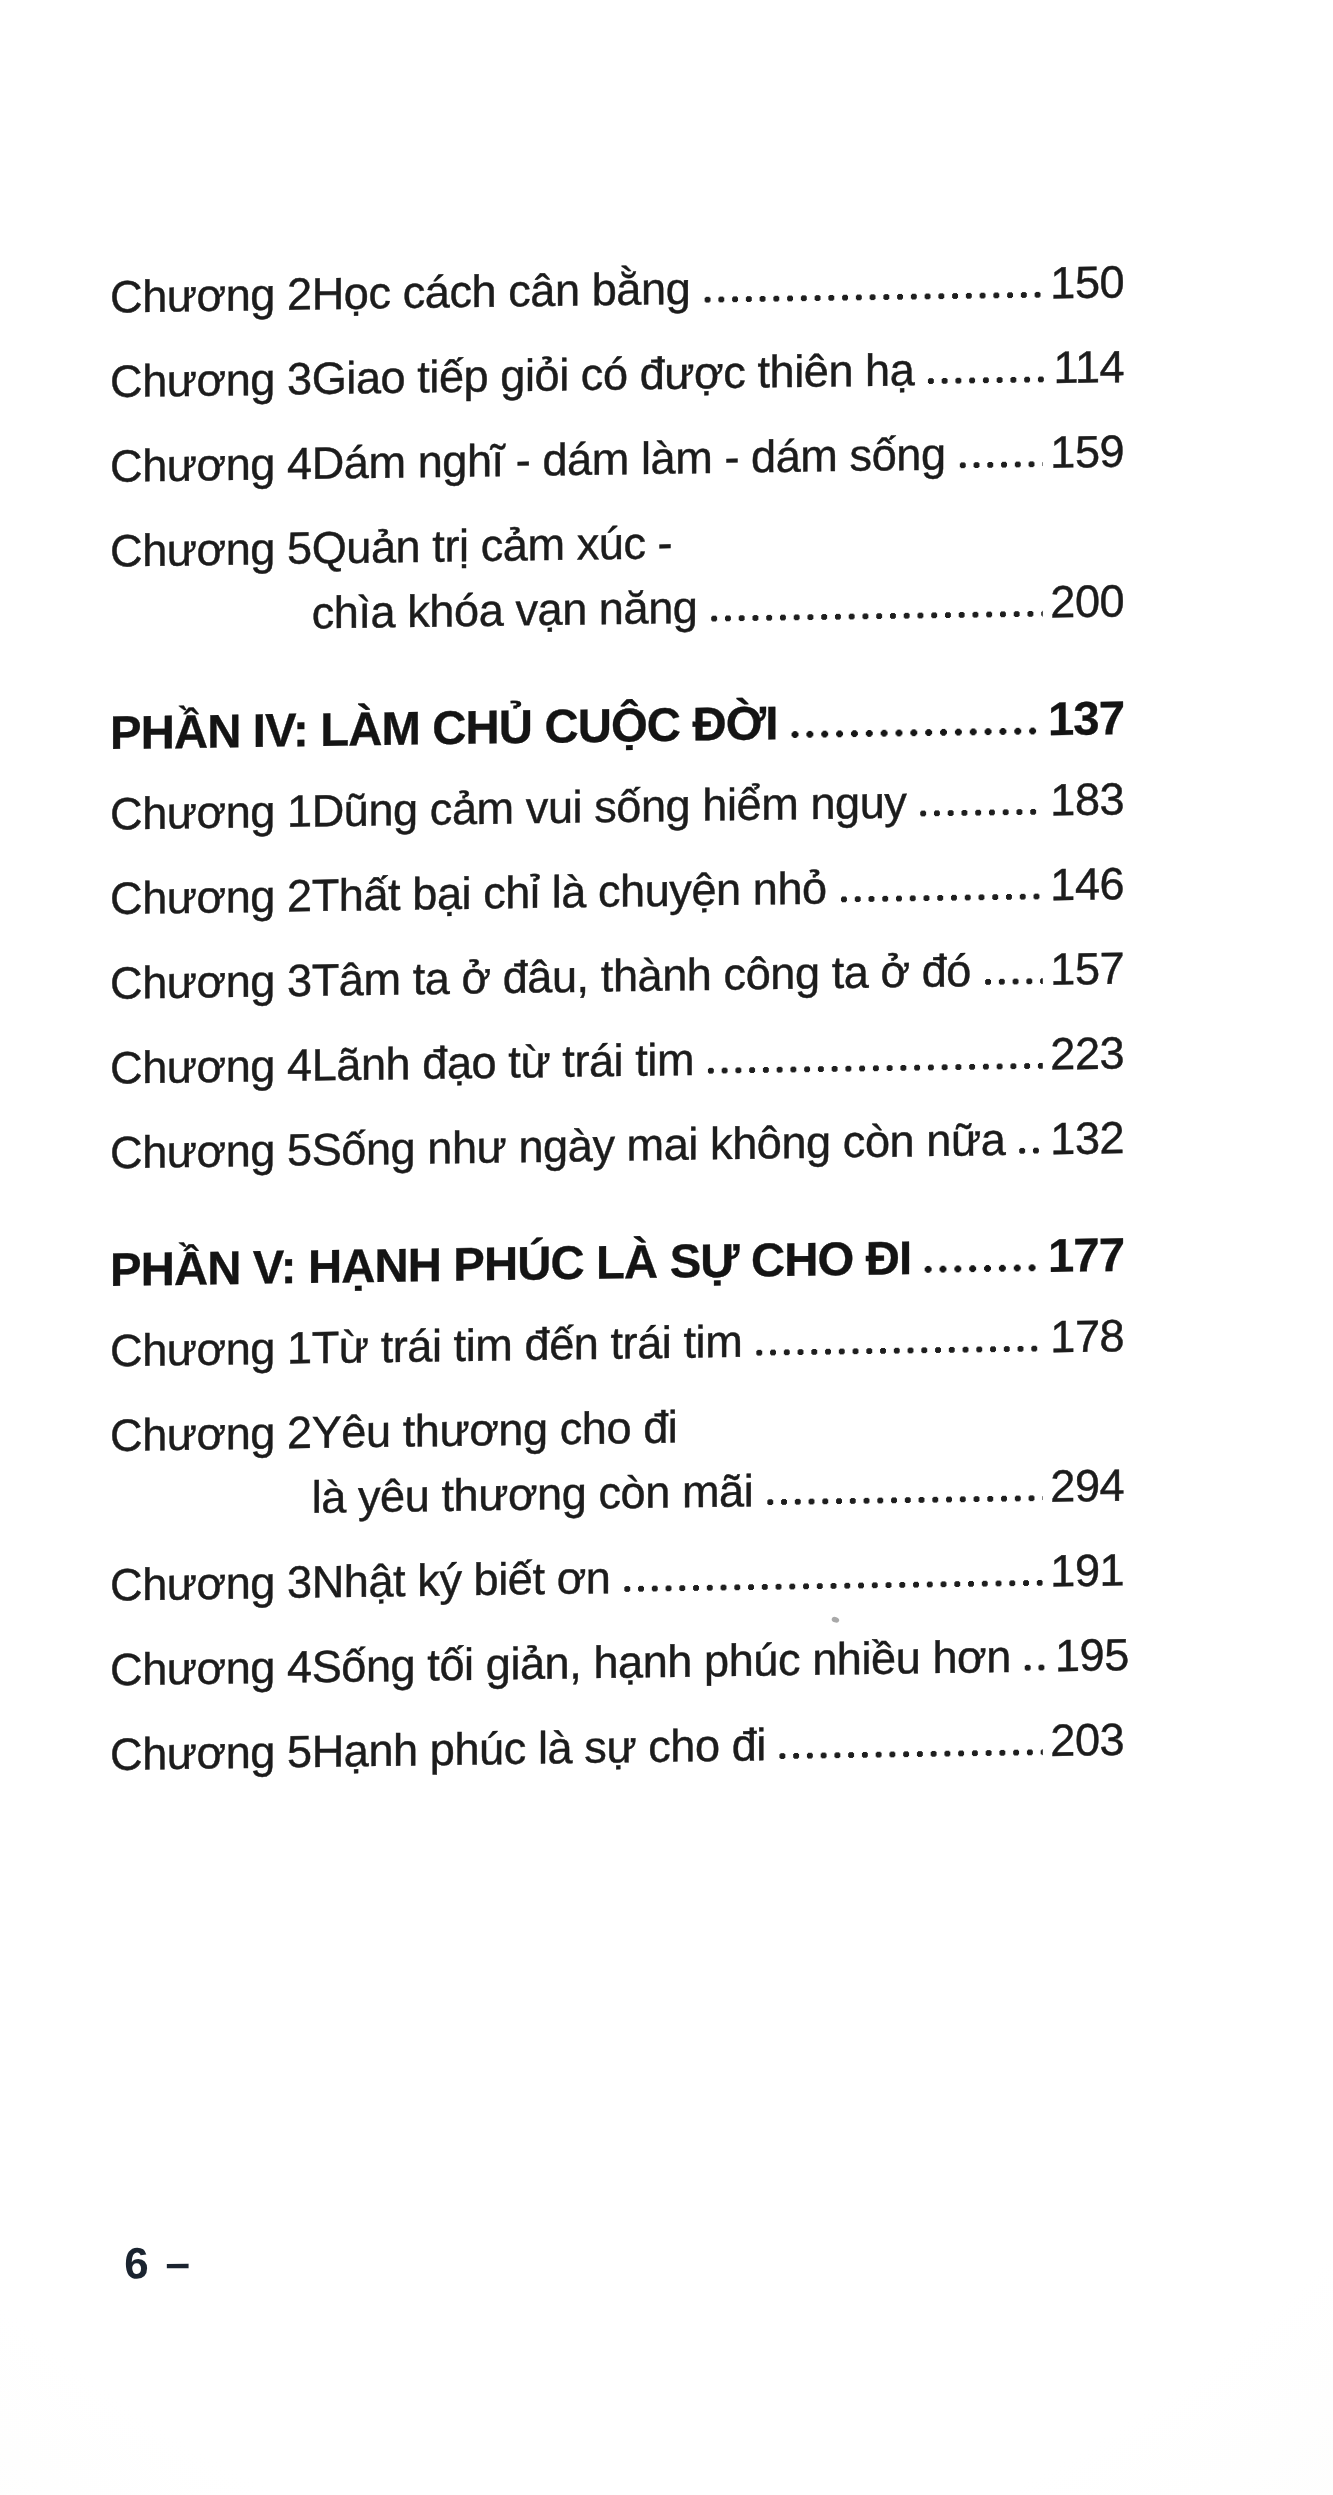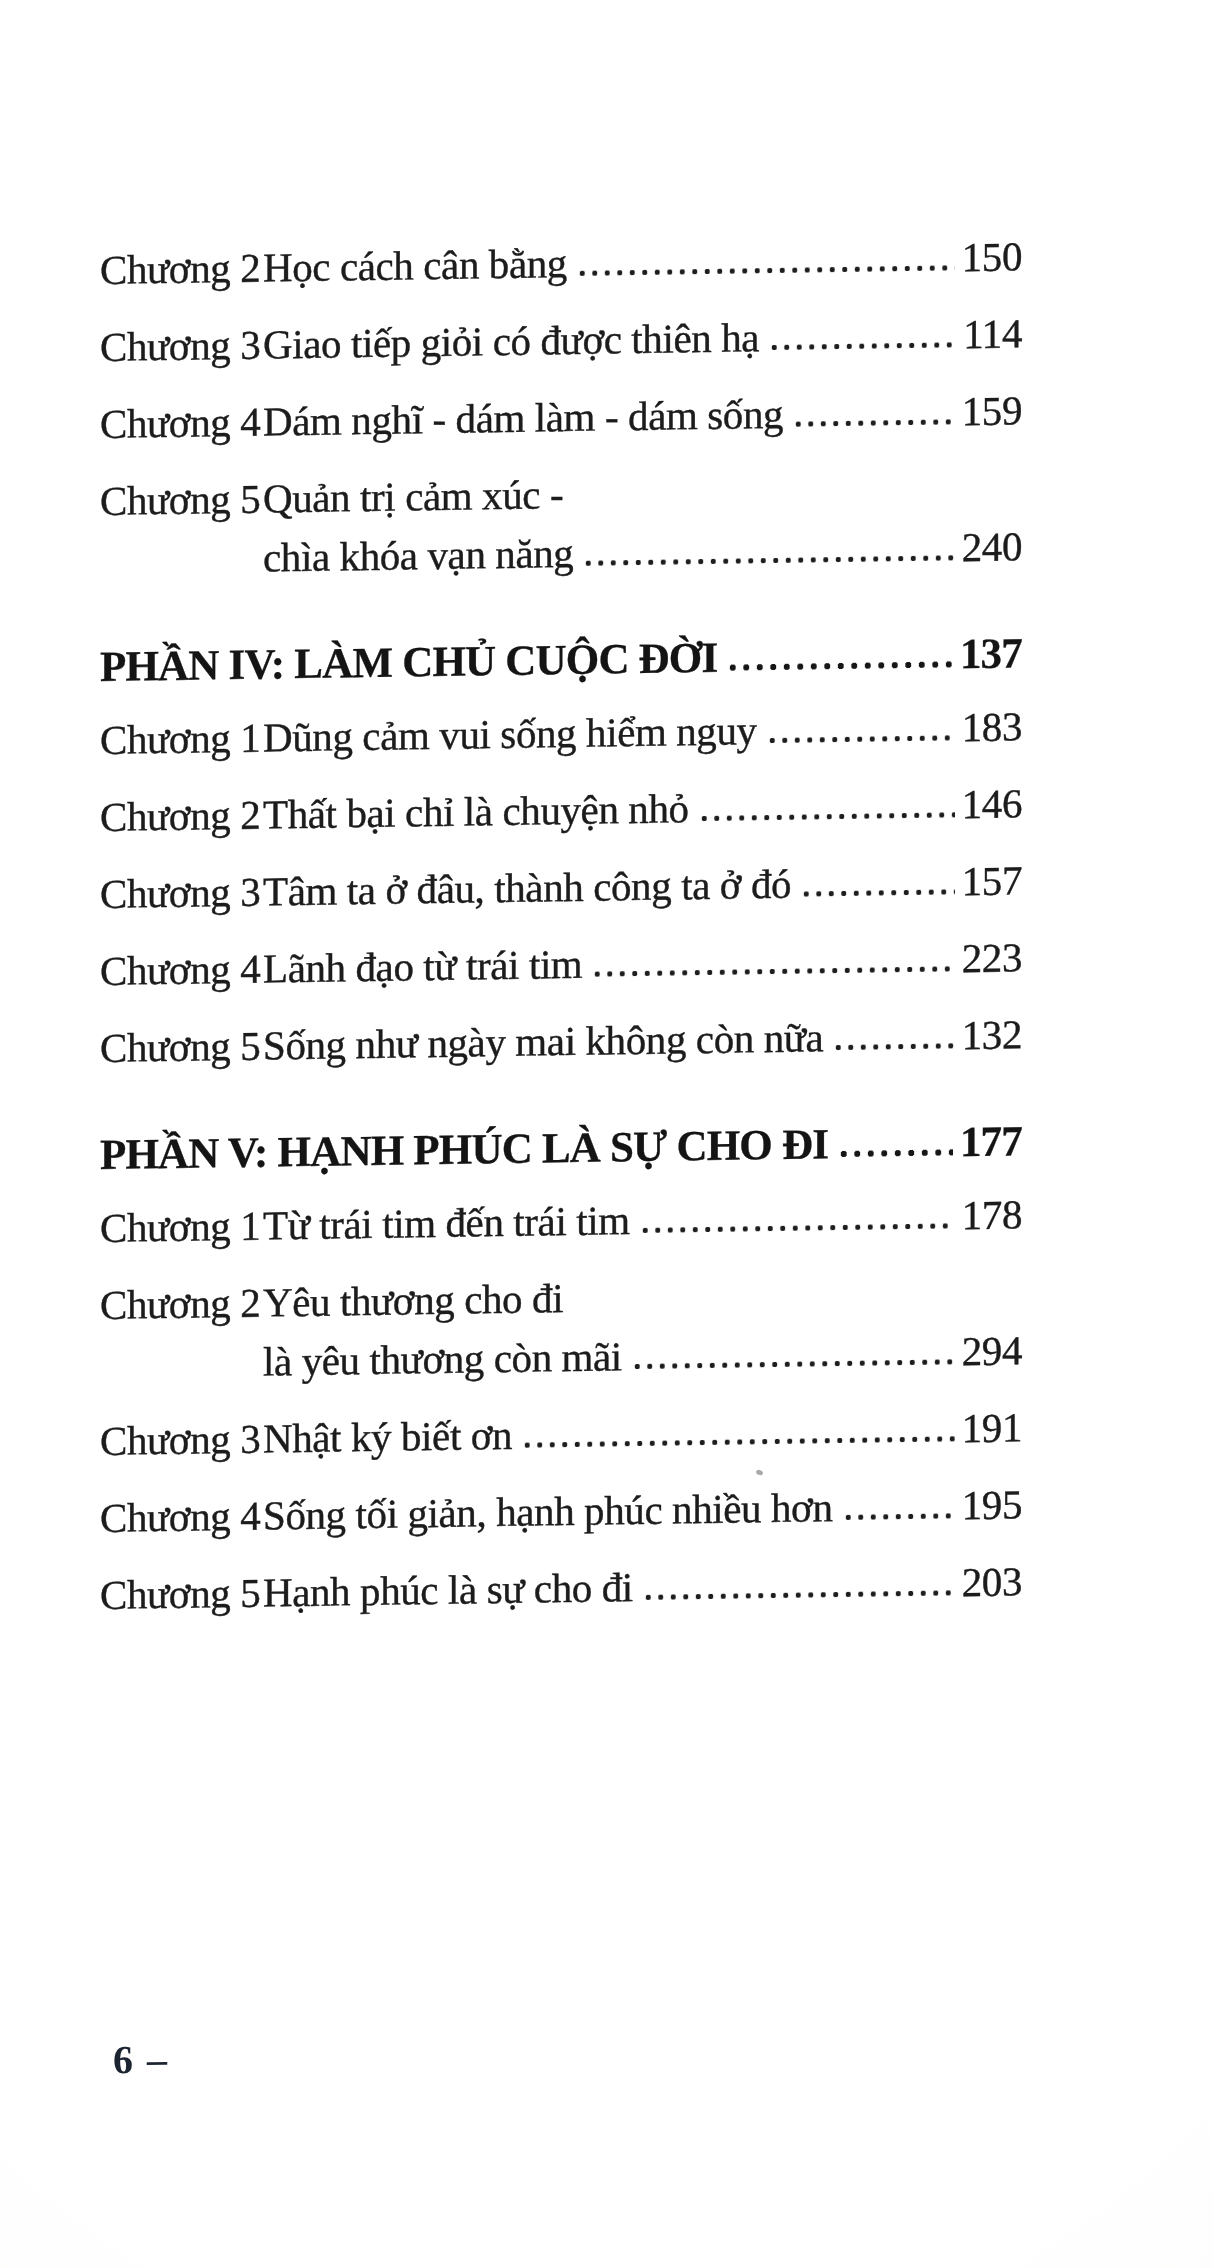--- a/index.html
+++ b/index.html
@@ -6,21 +6,20 @@
   body {
     width: 1212px; height: 2268px;
     position: relative;
     background: #ffffff;
     font-family: "Liberation Sans", sans-serif;
     overflow: hidden;
   }
   .page {
     position: absolute; inset: 0;
     background: radial-gradient(140% 105% at 48% 38%, #ffffff 62%, #f7f7f5 100%);
-    font-family: Liberation Serif, serif;
   }
   .content {
     position: absolute;
     left: 100px; top: 246px; width: 922px;
     transform: skewY(-0.85deg);
     transform-origin: 0 0;
     color: #1c1c1c;
     font-size: 41px;
     letter-spacing: -0.4px;
     -webkit-text-stroke: 0.4px;
@@ -117,21 +116,21 @@
 
     <div class="row">
       <div class="label">Chương 5</div>
       <div class="multi">
         <div class="line">
           <span class="title">Quản trị cảm xúc -</span>
         </div>
         <div class="line line2">
           <span class="title">chìa khóa vạn năng</span>
           <span class="dots"></span>
-          <span class="page-num">240</span>
+          <span class="page-num">200</span>
         </div>
       </div>
     </div>
 
     <div class="row section">
       <div class="line">
         <span class="title">PHẦN IV: LÀM CHỦ CUỘC ĐỜI</span>
         <span class="dots"></span>
         <span class="page-num">137</span>
       </div>

